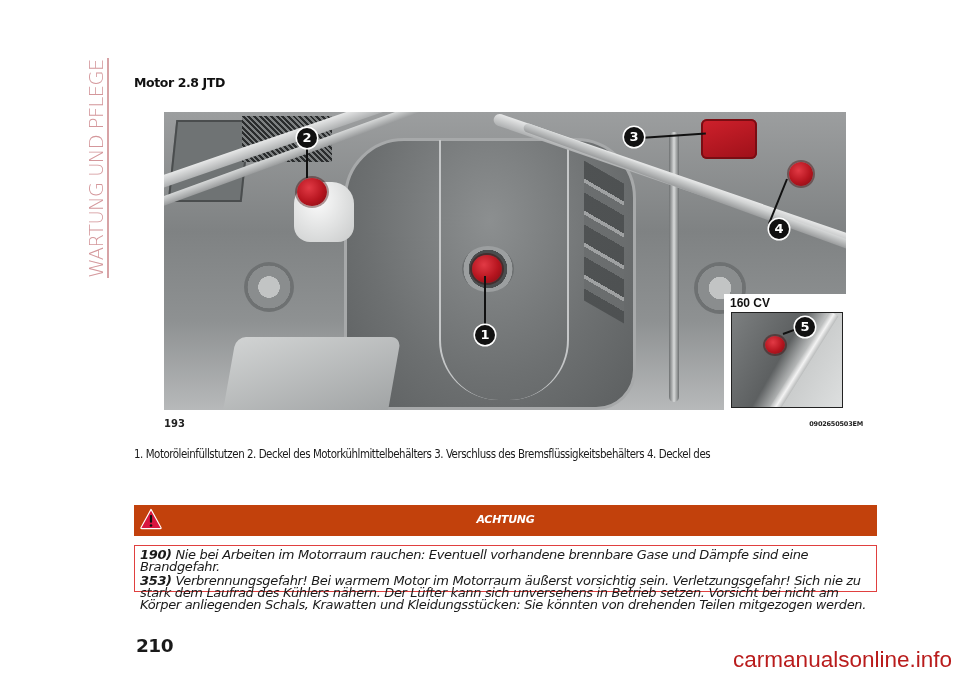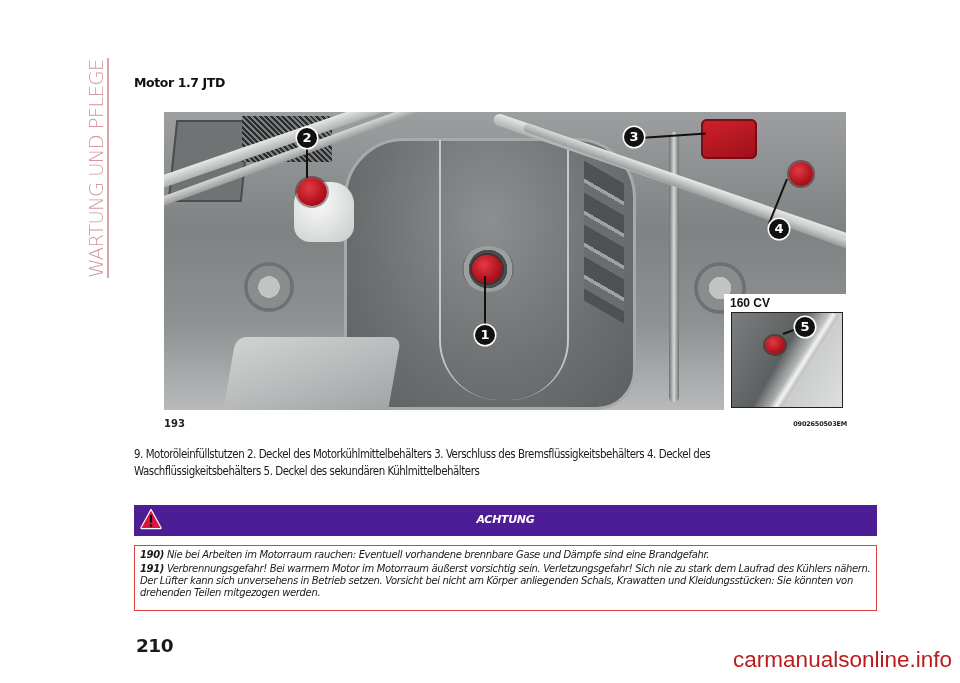--- a/index.html
+++ b/index.html
@@ -69,59 +69,59 @@
   .inset-panel { position: absolute; left: 724px; top: 294px; width: 122px; height: 116px; background: #ffffff; }
   .inset-label { position: absolute; left: 730px; top: 296px; font-family: "Liberation Sans", sans-serif; font-weight: bold; font-size: 12px; color: #111; }
   .inset-img {
     position: absolute; left: 731px; top: 312px; width: 112px; height: 96px; border: 1.5px solid #222; overflow: hidden;
     background: linear-gradient(120deg, #7c7f80 0%, #5d6061 45%, #c9cbcb 60%, #dddfdf 100%);
   }
   .inset-img .red-cap { position: absolute; left: 33px; top: 23px; width: 20px; height: 18px; }
   .inset-bar { position: absolute; left: 60px; top: -10px; width: 10px; height: 140px; background: linear-gradient(90deg,#b9bbbb,#f3f3f3,#b9bbbb); transform: rotate(32deg); }
 
   .fig-number { position: absolute; left: 164px; top: 418px; font-family: "DejaVu Sans", sans-serif; font-size: 10px; font-weight: bold; color: #222; }
-  .fig-code { position: absolute; right: 113px; top: 420px; font-family: "DejaVu Sans", sans-serif; font-size: 6.5px; font-weight: bold; color: #222; letter-spacing: -0.2px; }
+  .fig-code { position: absolute; right: 97px; top: 420px; font-family: "DejaVu Sans", sans-serif; font-size: 6.5px; font-weight: bold; color: #222; letter-spacing: -0.2px; }
 
   .caption {
     position: absolute; left: 134px; top: 446px; width: 730px;
     font-family: "DejaVu Sans", sans-serif; font-size: 11.4px; line-height: 17px; color: #1a1a1a; letter-spacing: -0.45px;
     font-stretch: condensed;
   }
 
   .warn-header {
-    position: absolute; left: 134px; top: 505px; width: 743px; height: 31px; background: #4c1d95;
+    position: absolute; left: 134px; top: 505px; width: 743px; height: 31px; background: #c2410c;
   }
   .warn-icon { position: absolute; left: 6px; top: 3px; width: 22px; height: 22px; }
   .warn-title {
     position: absolute; left: 0; right: 0; top: 8px; text-align: center;
     font-family: "DejaVu Sans", sans-serif; font-weight: bold; font-style: italic; font-size: 11px; color: #ffffff; letter-spacing: -0.3px;
   }
   .warn-box {
-    position: absolute; left: 134px; top: 545px; width: 743px; height: 66px; border: 1.3px solid #e0403f;
-    padding: 3px 5px; font-family: "DejaVu Sans", sans-serif; font-style: italic; font-size: 10px; line-height: 12.2px; color: #1a1a1a; letter-spacing: -0.35px;
+    position: absolute; left: 134px; top: 545px; width: 743px; height: 47px; border: 1.3px solid #e0403f;
+    padding: 3px 5px; font-family: "DejaVu Sans", sans-serif; font-style: italic; font-size: 13px; line-height: 12.2px; color: #1a1a1a; letter-spacing: -0.35px;
   }
   .warn-box p { margin: 0 0 1.5px 0; }
   .warn-box b { font-weight: bold; }
 
   .page-number {
     position: absolute; left: 136px; top: 635px; font-family: "DejaVu Sans", sans-serif; font-weight: bold; font-size: 18.5px; color: #1a1a1a; letter-spacing: -0.5px;
   }
   .watermark {
     position: absolute; right: 8px; top: 647px; font-family: "Liberation Sans", sans-serif; font-size: 22.5px; color: #b91c1c; letter-spacing: 0px;
   }
 </style>
 </head>
 <body>
 
 <div class="side-title">
   <span>WARTUNG UND PFLEGE</span>
 </div>
 <div class="side-rule"></div>
 
-<div class="section-title">Motor 1.7 JTD</div>
+<div class="section-title">Motor 2.8 JTD</div>
 
 <div class="figure">
   <div class="fig-part battery"></div>
   <div class="fig-part grille"></div>
   <div class="fig-part engine-cover"></div>
   <div class="fig-part cover-inner"></div>
   <div class="fig-part fins"></div>
   <div class="fig-part airbox"></div>
   <div class="fig-part shock-l"></div>
   <div class="fig-part shock-r"></div>
@@ -156,38 +156,37 @@
   <div class="inset-bar"></div>
   <div class="red-cap"></div>
 </div>
 <div class="leader" style="left:783px; top:333px; width:18px; height:2px; transform:rotate(-20deg); transform-origin:left;"></div>
 <div class="callout" style="left:795px; top:317px;">5</div>
 
 <div class="fig-number">193</div>
 <div class="fig-code">0902650503EM</div>
 
 <div class="caption">
-  <div>9. Motoröleinfüllstutzen 2. Deckel des Motorkühlmittelbehälters 3. Verschluss des Bremsflüssigkeitsbehälters 4. Deckel des</div>
-  <div>Waschflüssigkeitsbehälters 5. Deckel des sekundären Kühlmittelbehälters</div>
+  <div>1. Motoröleinfüllstutzen 2. Deckel des Motorkühlmittelbehälters 3. Verschluss des Bremsflüssigkeitsbehälters 4. Deckel des</div>
 </div>
 
 <div class="warn-header">
   <svg class="warn-icon" viewBox="0 0 24 24">
     <path d="M12 1.5 L23 21.5 Q23.3 22.5 22.2 22.5 L1.8 22.5 Q0.7 22.5 1 21.5 Z" fill="#d8163f" stroke="#ffffff" stroke-width="1.2" stroke-linejoin="round"></path>
     <rect x="10.8" y="7.5" width="2.4" height="8.5" rx="1" fill="#111"></rect>
     <circle cx="12" cy="19" r="1.4" fill="#111"></circle>
   </svg>
   <div class="warn-title">ACHTUNG</div>
 </div>
 
 <div class="warn-box">
   <p>
     <b>190)</b>
     <span>Nie bei Arbeiten im Motorraum rauchen: Eventuell vorhandene brennbare Gase und Dämpfe sind eine Brandgefahr.</span>
   </p>
   <p>
-    <b>191)</b>
+    <b>353)</b>
     <span>Verbrennungsgefahr! Bei warmem Motor im Motorraum äußerst vorsichtig sein. Verletzungsgefahr! Sich nie zu stark dem Laufrad des Kühlers nähern. Der Lüfter kann sich unversehens in Betrieb setzen. Vorsicht bei nicht am Körper anliegenden Schals, Krawatten und Kleidungsstücken: Sie könnten von drehenden Teilen mitgezogen werden.</span>
   </p>
 </div>
 
 <div class="page-number">210</div>
 <div class="watermark">carmanualsonline.info</div>
 
 </body></html>

